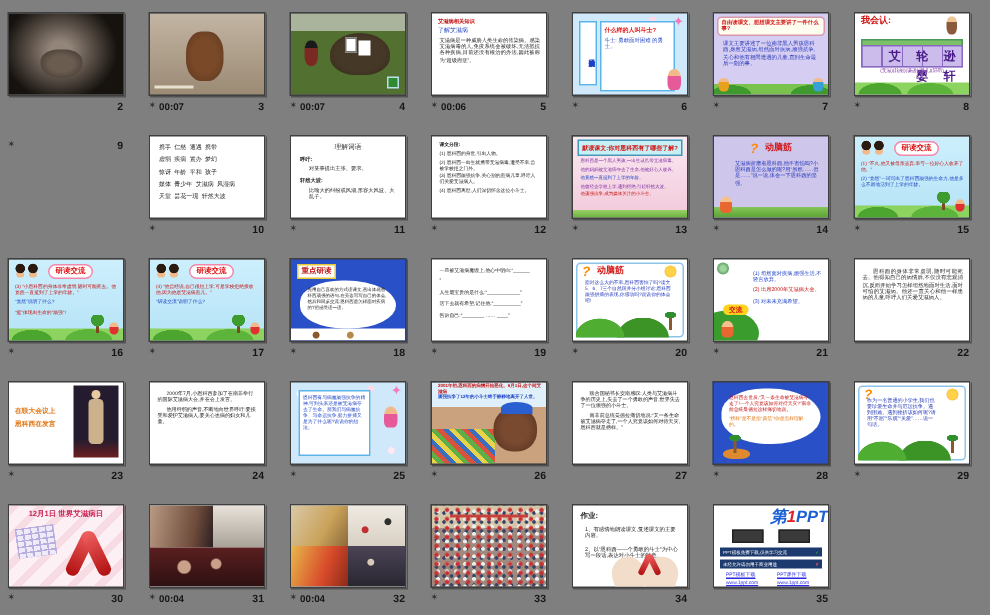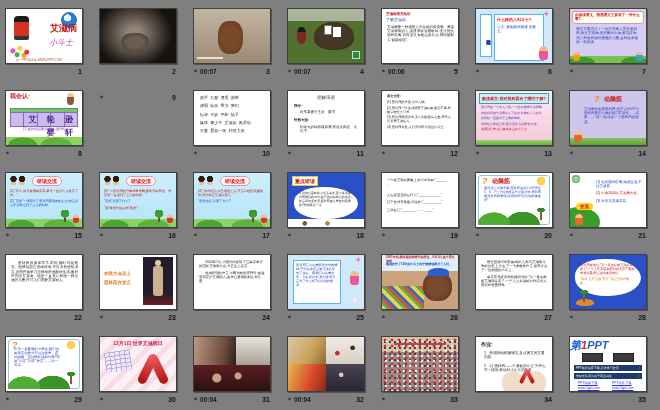--- a/index.html
+++ b/index.html
@@ -269,52 +269,39 @@
 .s34 .hands::before,.s34 .hands::after{content:"";position:absolute;bottom:0;width:22px;height:24px;
   background:#f2ddca;border-radius:50% 50% 20% 20%;}
 .s34 .hands::before{left:2px;transform:rotate(-18deg);}
 .s34 .hands::after{right:2px;transform:rotate(18deg);}
 .s34 .rib{right:18px;bottom:8px;width:14px;height:16px;z-index:2;}
 .s34 .rib i{width:4px;height:15px;border-radius:2px;}
 .s34 .rib i.rl{left:2px;}
 .s34 .rib i.rr{right:2px;}
 
 
-.s35 .logo{left:0;right:0;top:2px;text-align:left;font-size:11px;font-weight:bold;font-style:italic;}
+.s35 .logo{left:0;right:0;top:2px;text-align:right;font-size:11px;font-weight:bold;font-style:italic;}
 .s35 .lB{color:#1a5fd4}.s35 .l1{color:#e02222}
 .s35 .mini{left:12px;top:16px;width:52px;height:9px;display:flex;gap:10px;}
 .s35 .mi{flex:1;background:#3a3a3a;border:1px solid #222;}
 .s35 .ban{left:4px;right:4px;height:6px;background:#1d3a6e;color:#fff;font-size:3px;
   line-height:6px;padding:0 2px;display:flex;}
 .s35 .b1{top:28px}.s35 .b2{top:36px}
 .s35 .mk{margin-left:auto;font-weight:bold;}
 .s35 .ck{color:#4ad24a}.s35 .xx{color:#ff5a5a}
 .s35 .lk{top:45px;font-size:3.3px;color:#2a2ae0;text-decoration:underline;}
 .s35 .lkL{left:8px;width:26px;}
 .s35 .lkR{left:42px;width:28px;}
 .s35 .lk span{display:block;margin-bottom:1px;}
 </style>
 </head>
 <body>
 
 <div class="grid">
 
-  <div class="cell">
-    <div class="thumb s1">
-      <span class="ab globe"></span>
-      <span class="ab man"></span>
-      <span class="ab flowers"></span>
-      <span class="tx a1 cR bold">艾滋病</span>
-      <span class="tx a2 cM">小斗士</span>
-      <span class="tx a3">第一PPT模板网 WWW.1PPT.COM</span>
-    </div>
-    <div class="lbl">
-      <span class="num">1</span>
-    </div>
-  </div>
 
   <div class="cell">
     <div class="thumb s2"></div>
     <div class="lbl">
       <span class="num">2</span>
     </div>
   </div>
 
   <div class="cell">
     <div class="thumb s3"></div>

